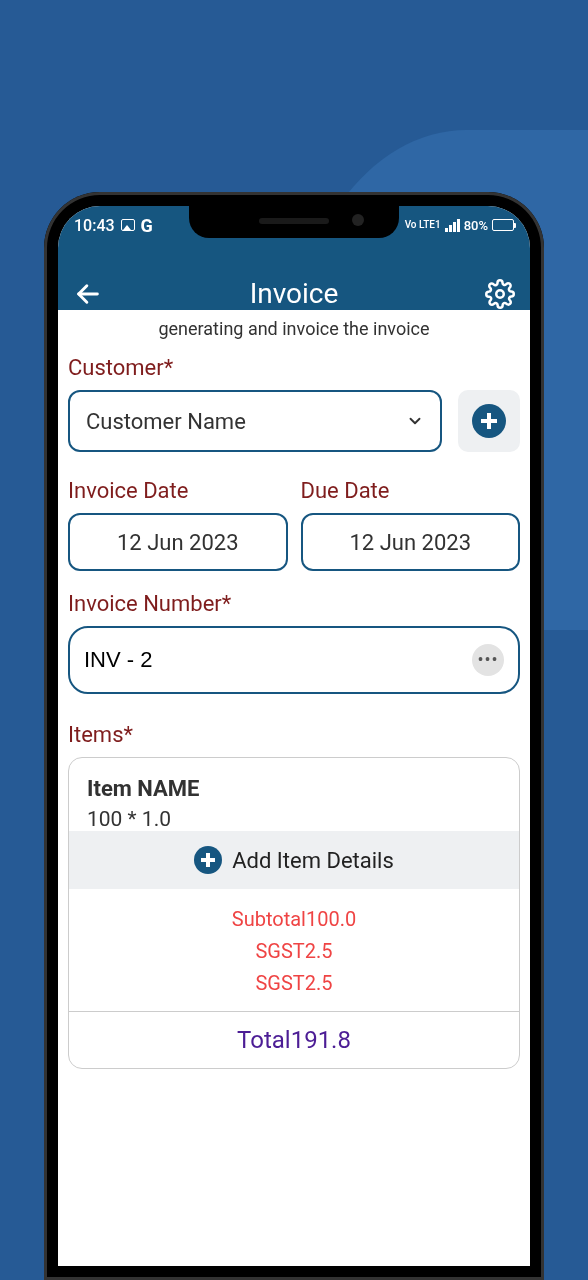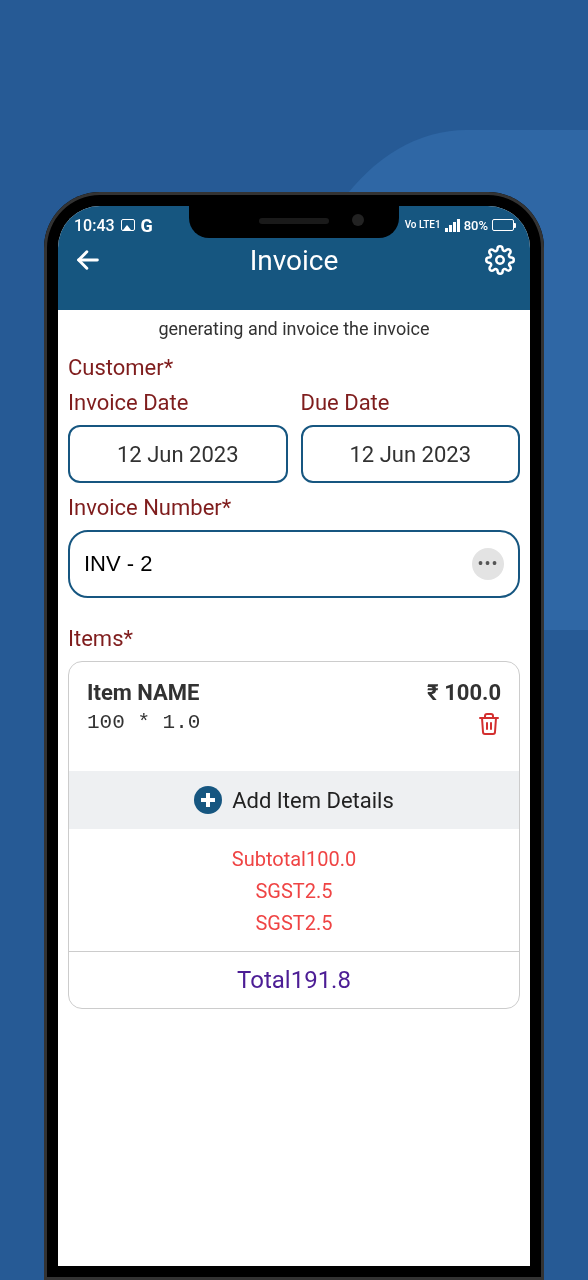--- a/index.html
+++ b/index.html
@@ -90,21 +90,21 @@
 .batt { width: 22px; height: 12px; border: 1px solid #fff; border-radius: 2px; position: relative; }
 .batt::after { content:""; position:absolute; right:-3px; top:3px; width:2px; height:5px; background:#fff; border-radius:0 1px 1px 0;}
 .batt-fill { background:#fff; height:100%; width:80%; }
 .pic-icon { width:14px; height:12px; border:1.5px solid #fff; border-radius:2px; position:relative; }
 .pic-icon::after { content:""; position:absolute; bottom:0; left:1px; width:0; height:0; border-left:4px solid transparent; border-right:4px solid transparent; border-bottom:5px solid #fff;}
 
 .app-title-bar {
   height: 66px;
   background: #165680;
   display: flex;
-  align-items: flex-start;
+  align-items: flex-end;
   justify-content: space-between;
   padding: 0 14px;
   color: #fff;
 }
 .back-btn { width:32px; height:32px; display:flex; align-items:center; justify-content:center; cursor:pointer; }
 .title { font-size: 28px; font-weight: 400; }
 .gear-btn { width:32px; height:32px; display:flex; align-items:center; justify-content:center; cursor:pointer; }
 
 .content { padding: 8px 10px 0; color:#323232; }
 .hint { text-align:center; font-size:18px; color:#323232; margin-bottom:16px; }
@@ -130,41 +130,41 @@
   background:#eef0f2;
   border-radius:10px;
   display:flex; align-items:center; justify-content:center;
   cursor:pointer;
 }
 .plus-circ { width:34px; height:34px; background:#165680; border-radius:50%; position:relative; }
 .plus-circ::before, .plus-circ::after { content:""; position:absolute; background:#fff; }
 .plus-circ::before { left:9px; top:15px; width:16px; height:4px; }
 .plus-circ::after { left:15px; top:9px; width:4px; height:16px; }
 
-.date-row { display:flex; gap:13px; margin-bottom:12px; }
+.date-row { display:flex; gap:13px; margin-bottom:20px; }
 .date-group { flex:1; }
 .date-box {
   height:58px; border:2px solid #165680; border-radius:12px;
   display:flex; align-items:center; justify-content:center;
   font-size:22px; cursor:pointer;
 }
 
 .invnum-box {
   height:68px; border:2px solid #165680; border-radius:20px;
   display:flex; align-items:center; justify-content:space-between;
   padding:0 14px; margin-bottom:28px;
 }
 .invnum-box input { border:none; font-size:22px; outline:none; flex:1; background:transparent; }
 .dots-btn { width:32px; height:32px; background:#e3e3e3; border-radius:50%; display:flex; align-items:center; justify-content:center; cursor:pointer;}
 .dots-btn span { font-size:18px; color:#555; letter-spacing:1px; line-height:1; }
 
 .items-card { border:1px solid #ccc; border-radius:14px; overflow:hidden; }
-.item-row { padding:18px 18px 30px; display:flex; justify-content:space-between; }
+.item-row { padding:18px 18px 0; display:flex; }
 .item-name { font-size:22px; font-weight:700; }
-.item-qty { font-size:21px; color:#333; margin-top:6px;font-family:Liberation Mono, monospace; }
+.item-qty { font-size:21px; color:#333; margin-top:6px; }
 .item-right { text-align:right; }
 .item-price { font-size:22px; font-weight:700; }
 .del-btn { margin-top:6px; cursor:pointer; display:inline-block; }
 .add-details {
   background:#eef0f2; height:58px;
   display:flex; align-items:center; justify-content:center; gap:10px;
   font-size:22px; cursor:pointer; color:#222;
 }
 .plus-circ-sm { width:28px; height:28px; background:#165680; border-radius:50%; position:relative; }
 .plus-circ-sm::before, .plus-circ-sm::after { content:""; position:absolute; background:#fff; }
@@ -217,20 +217,31 @@
             <circle cx="12" cy="12" r="3"></circle>
             <path d="M19.4 15a1.7 1.7 0 0 0 .3 1.8l.1.1a2 2 0 1 1-2.8 2.8l-.1-.1a1.7 1.7 0 0 0-1.8-.3 1.7 1.7 0 0 0-1 1.5V21a2 2 0 1 1-4 0v-.1a1.7 1.7 0 0 0-1-1.5 1.7 1.7 0 0 0-1.8.3l-.1.1a2 2 0 1 1-2.8-2.8l.1-.1a1.7 1.7 0 0 0 .3-1.8 1.7 1.7 0 0 0-1.5-1H3a2 2 0 1 1 0-4h.1a1.7 1.7 0 0 0 1.5-1 1.7 1.7 0 0 0-.3-1.8l-.1-.1a2 2 0 1 1 2.8-2.8l.1.1a1.7 1.7 0 0 0 1.8.3H9a1.7 1.7 0 0 0 1-1.5V3a2 2 0 1 1 4 0v.1a1.7 1.7 0 0 0 1 1.5 1.7 1.7 0 0 0 1.8-.3l.1-.1a2 2 0 1 1 2.8 2.8l-.1.1a1.7 1.7 0 0 0-.3 1.8V9a1.7 1.7 0 0 0 1.5 1H21a2 2 0 1 1 0 4h-.1a1.7 1.7 0 0 0-1.5 1z"></path>
           </svg>
       </div>
     </div>
 
     <div class="content">
       <div class="hint">generating and invoice the invoice</div>
 
       <div class="label">Customer*</div>
+      <div class="customer-row">
+        <div class="select-box">
+          <span>Customer Name</span>
+          <svg class="chev" viewBox="0 0 24 24" fill="none" stroke="#333" stroke-width="2.5" stroke-linecap="round" stroke-linejoin="round">
+              <polyline points="6 9 12 15 18 9"></polyline>
+            </svg>
+        </div>
+        <div class="add-btn">
+          <div class="plus-circ"></div>
+        </div>
+      </div>
 
       <div class="date-row">
         <div class="date-group">
           <div class="label">Invoice Date</div>
           <div class="date-box">
             <span>12 Jun 2023</span>
           </div>
         </div>
         <div class="date-group">
           <div class="label">Due Date</div>
@@ -248,31 +259,20 @@
         </div>
       </div>
 
       <div class="label">Items*</div>
       <div class="items-card">
         <div class="item-row">
           <div>
             <div class="item-name">Item NAME</div>
             <div class="item-qty">100 * 1.0</div>
           </div>
-          <div class="item-right">
-            <div class="item-price">₹ 100.0</div>
-            <div class="del-btn">
-              <svg width="24" height="26" viewBox="0 0 24 24" fill="none" stroke="#d32f2f" stroke-width="2" stroke-linecap="round" stroke-linejoin="round">
-                  <polyline points="3 6 5 6 21 6"></polyline>
-                  <path d="M19 6l-1 14a2 2 0 0 1-2 2H8a2 2 0 0 1-2-2L5 6"></path>
-                  <path d="M10 11v6M14 11v6"></path>
-                  <path d="M8 6V4a2 2 0 0 1 2-2h4a2 2 0 0 1 2 2v2"></path>
-                </svg>
-            </div>
-          </div>
         </div>
         <div class="add-details">
           <div class="plus-circ-sm"></div>
           <span>Add Item Details</span>
         </div>
         <div class="totals">
           <div class="trow">
             <span>Subtotal</span>
             <span>100.0</span>
           </div>

